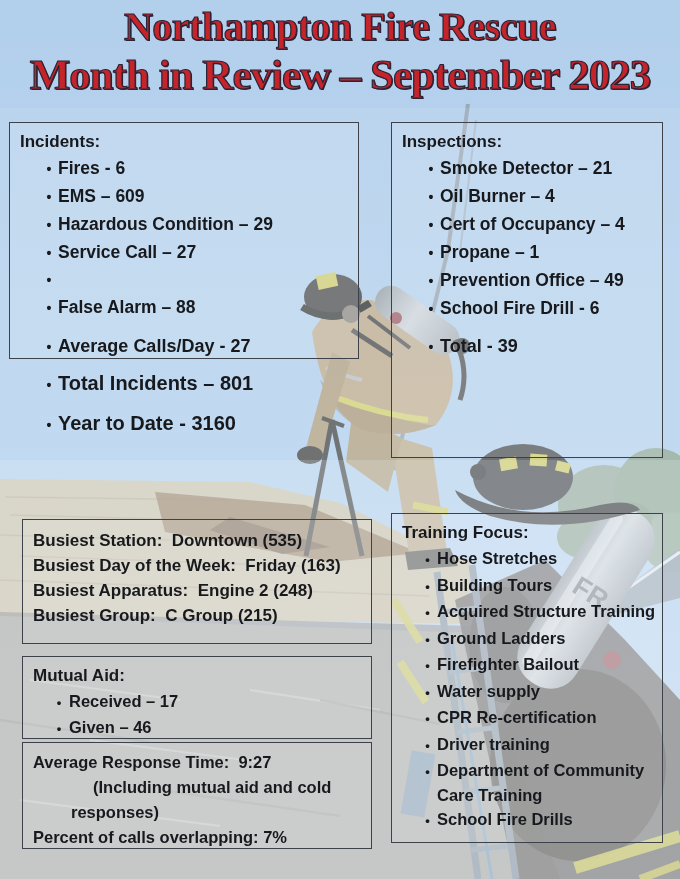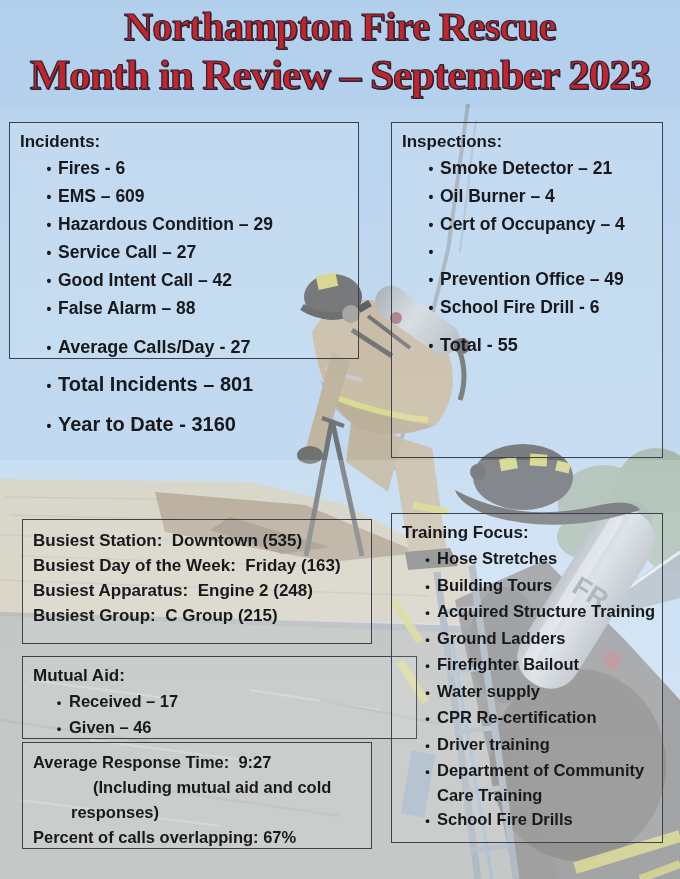--- a/index.html
+++ b/index.html
@@ -230,21 +230,20 @@
           <span>Hazardous Condition – 29</span>
         </li>
 
         <li class="bl">
           <span class="dot">•</span>
           <span>Service Call – 27</span>
         </li>
 
         <li class="bl">
           <span class="dot">•</span>
-          <span>Good Intent Call – 42</span>
         </li>
 
         <li class="bl">
           <span class="dot">•</span>
           <span>False Alarm – 88</span>
         </li>
       </ul>
     <div class="single inc-avg">
       <span class="dot">•</span>
       <span>Average Calls/Day - 27</span>
@@ -273,73 +272,74 @@
           <span>Oil Burner – 4</span>
         </li>
 
         <li class="bl">
           <span class="dot">•</span>
           <span>Cert of Occupancy – 4</span>
         </li>
 
         <li class="bl">
           <span class="dot">•</span>
+          <span>Propane – 1</span>
         </li>
 
         <li class="bl">
           <span class="dot">•</span>
           <span>Prevention Office – 49</span>
         </li>
 
         <li class="bl">
           <span class="dot">•</span>
           <span>School Fire Drill - 6</span>
         </li>
       </ul>
     <div class="single insp-total">
       <span class="dot">•</span>
-      <span>Total - 55</span>
+      <span>Total - 39</span>
     </div>
   </section>
 
   <section class="box busiest" style="left:22px;top:519px;width:350px;height:125px;">
     <ul>
 
         <li>Busiest Station:  Downtown (535)</li>
 
         <li>Busiest Day of the Week:  Friday (163)</li>
 
 
         <li>Busiest Apparatus:  Engine 2 (248)</li>
 
         <li>Busiest Group:  C Group (215)</li>
       </ul>
   </section>
 
-  <section class="box mutual" style="left:22px;top:656px;width:395px;height:83px;">
+  <section class="box mutual" style="left:22px;top:656px;width:350px;height:83px;">
     <div class="h">Mutual Aid:</div>
     <ul>
 
         <li class="bl">
           <span class="dot">•</span>
           <span>Received – 17</span>
         </li>
 
         <li class="bl">
           <span class="dot">•</span>
           <span>Given – 46</span>
         </li>
       </ul>
   </section>
 
   <section class="box resp" style="left:22px;top:742px;width:350px;height:107px;">
     <div class="l1">Average Response Time:  9:27</div>
     <div class="l2">(Including mutual aid and cold</div>
     <div class="l3">responses)</div>
-    <div class="l4">Percent of calls overlapping: 67%</div>
+    <div class="l4">Percent of calls overlapping: 7%</div>
   </section>
 
   <section class="box training" style="left:391px;top:513px;width:272px;height:330px;">
     <div class="h">Training Focus:</div>
     <ul>
 
         <li class="bl">
           <span class="dot">•</span>
           <span>Hose Stretches</span>
         </li>

